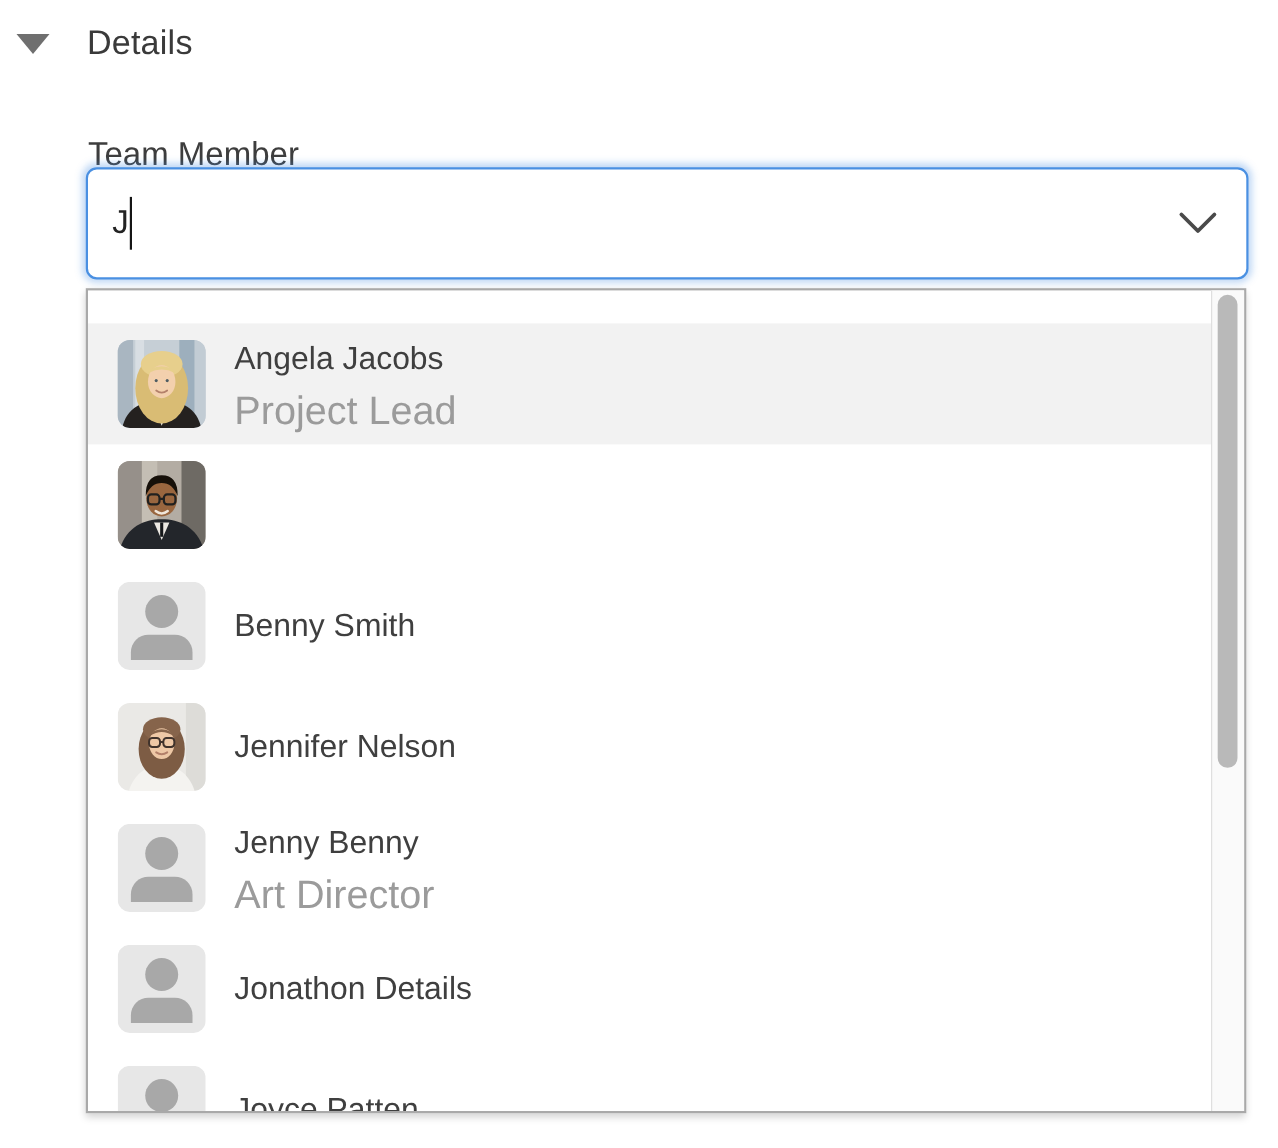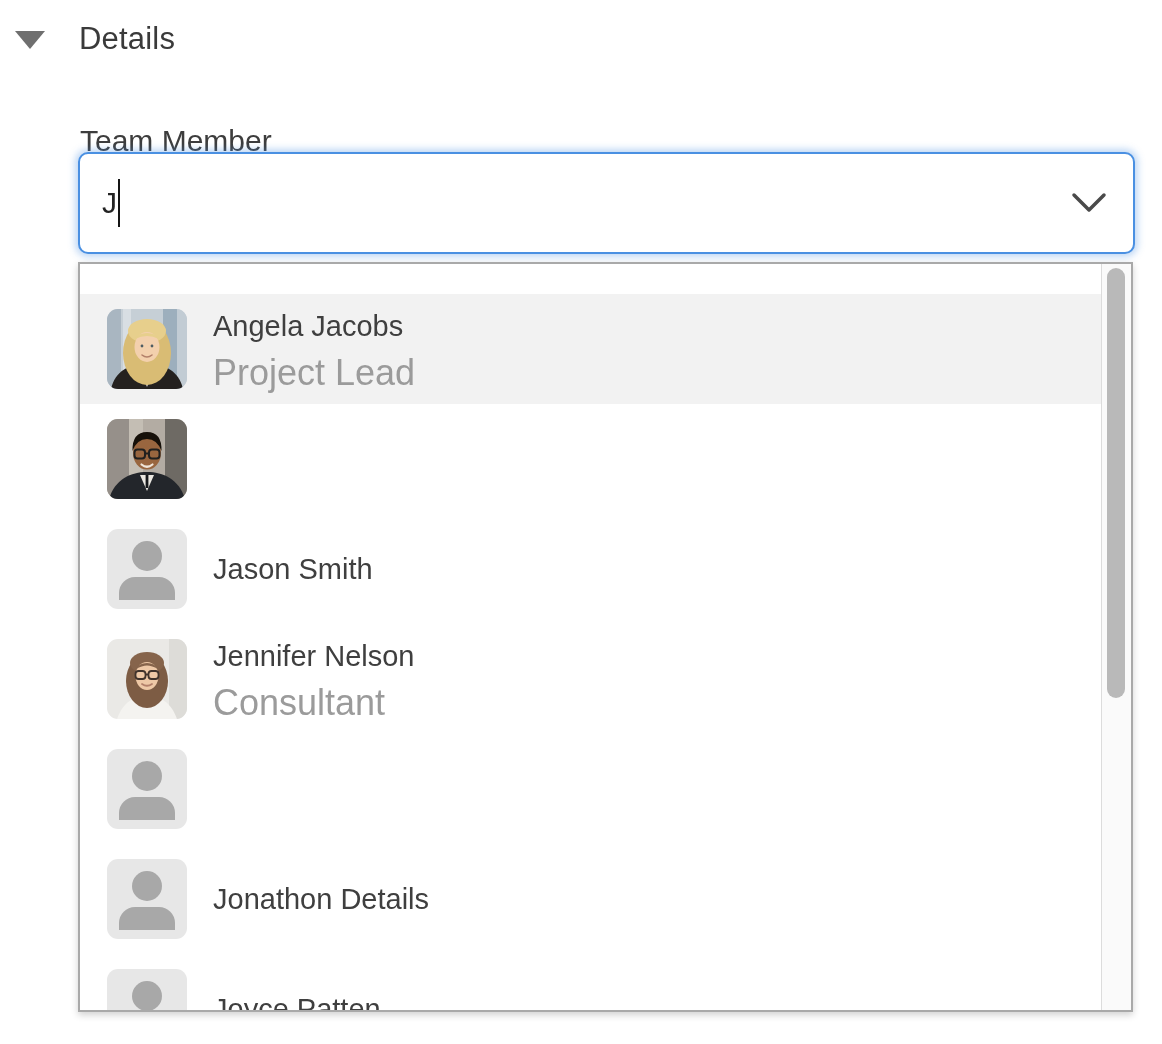--- a/index.html
+++ b/index.html
@@ -163,21 +163,21 @@
       </svg>
     </div>
 
     <div class="option">
       <svg class="avatar" viewBox="0 0 80 80">
         <rect width="80" height="80" rx="11" fill="#e7e7e7"></rect>
         <circle cx="40" cy="27" r="15" fill="#a8a8a8"></circle>
         <path d="M12 71 v-7 a16 16 0 0 1 16 -16 h24 a16 16 0 0 1 16 16 v7 z" fill="#a8a8a8"></path>
       </svg>
       <div class="texts">
-        <span class="opt-name">Jason Smith</span>
+        <span class="opt-name">Benny Smith</span>
       </div>
     </div>
 
     <div class="option">
       <svg class="avatar" viewBox="0 0 80 80">
         <defs>
             <clipPath id="cpj">
               <rect width="80" height="80" rx="11"></rect>
             </clipPath>
           </defs>
@@ -190,30 +190,33 @@
           <ellipse cx="40" cy="37" rx="11.5" ry="14" fill="#eec8a6"></ellipse>
           <path d="M29 30 Q32 24 40 24 Q48 24 51 30 Q45 26.5 40 26.5 Q35 26.5 29 30 Z" fill="#86644b"></path>
           <rect x="28.5" y="32" width="10" height="8" rx="3" fill="none" stroke="#40332c" stroke-width="1.8"></rect>
           <rect x="41.5" y="32" width="10" height="8" rx="3" fill="none" stroke="#40332c" stroke-width="1.8"></rect>
           <path d="M38.5 35.5 L41.5 35.5" stroke="#40332c" stroke-width="1.8"></path>
           <path d="M35 45 Q40 48.5 45 45" stroke="#b3806a" stroke-width="1.8" fill="none" stroke-linecap="round"></path>
         </g>
       </svg>
       <div class="texts">
         <span class="opt-name">Jennifer Nelson</span>
-        <span class="opt-role">Consultant</span>
-      </div>
-    </div>
-
-    <div class="option">
-      <svg class="avatar" viewBox="0 0 80 80">
-        <rect width="80" height="80" rx="11" fill="#e7e7e7"></rect>
-        <circle cx="40" cy="27" r="15" fill="#a8a8a8"></circle>
-        <path d="M12 71 v-7 a16 16 0 0 1 16 -16 h24 a16 16 0 0 1 16 16 v7 z" fill="#a8a8a8"></path>
-      </svg>
+      </div>
+    </div>
+
+    <div class="option">
+      <svg class="avatar" viewBox="0 0 80 80">
+        <rect width="80" height="80" rx="11" fill="#e7e7e7"></rect>
+        <circle cx="40" cy="27" r="15" fill="#a8a8a8"></circle>
+        <path d="M12 71 v-7 a16 16 0 0 1 16 -16 h24 a16 16 0 0 1 16 16 v7 z" fill="#a8a8a8"></path>
+      </svg>
+      <div class="texts">
+        <span class="opt-name">Jenny Benny</span>
+        <span class="opt-role">Art Director</span>
+      </div>
     </div>
 
     <div class="option">
       <svg class="avatar" viewBox="0 0 80 80">
         <rect width="80" height="80" rx="11" fill="#e7e7e7"></rect>
         <circle cx="40" cy="27" r="15" fill="#a8a8a8"></circle>
         <path d="M12 71 v-7 a16 16 0 0 1 16 -16 h24 a16 16 0 0 1 16 16 v7 z" fill="#a8a8a8"></path>
       </svg>
       <div class="texts">
         <span class="opt-name">Jonathon Details</span>

